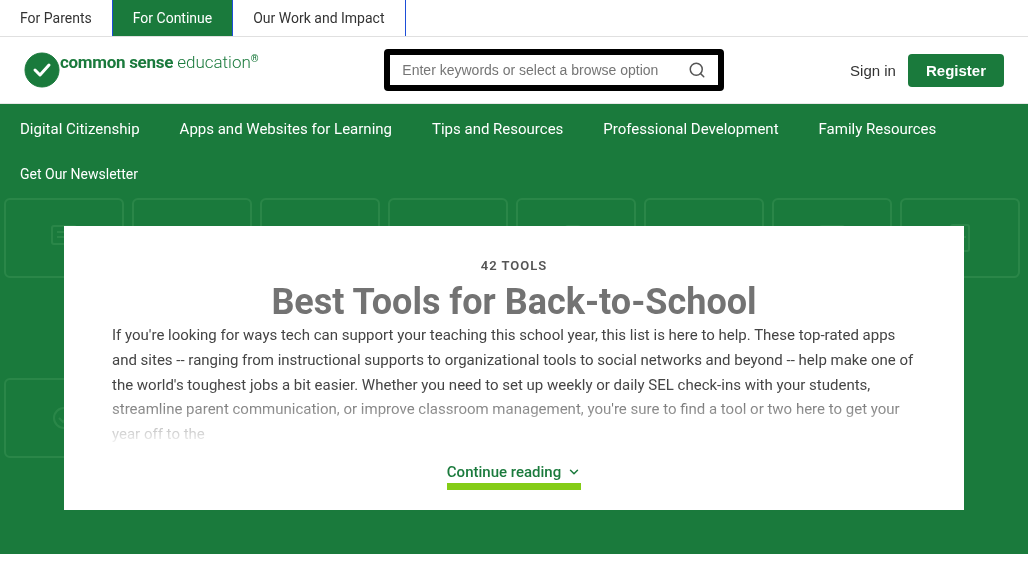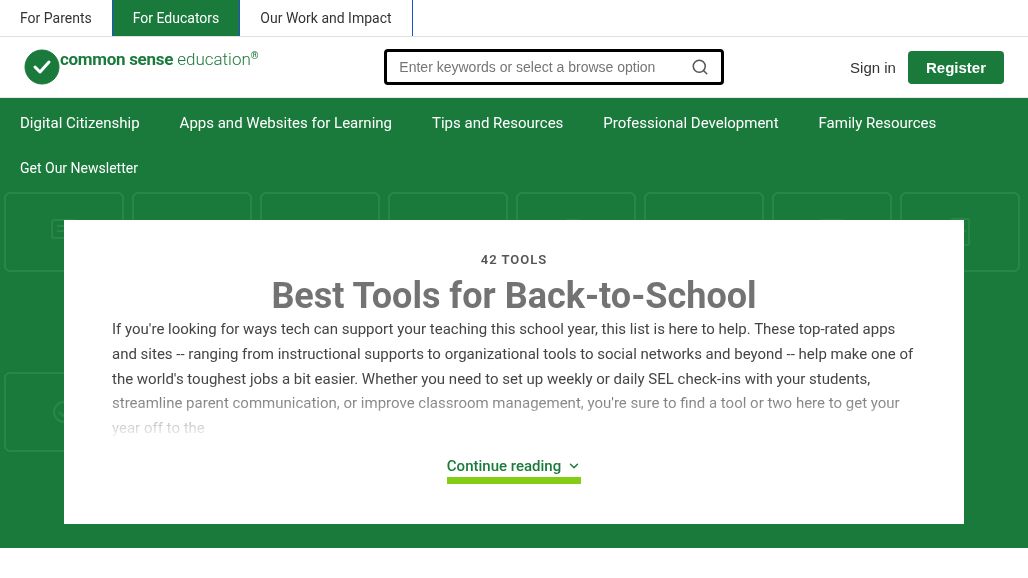--- a/index.html
+++ b/index.html
@@ -40,21 +40,21 @@
       display: flex;
       align-items: flex-start;
     }
     .logo-icon {
       width: 36px;
       height: 36px;
     }
     .search-area {
       display: flex;
       align-items: center;
-      border: 3px solid #000000;
+      border: 6px solid #000000;
       border-radius: 4px;
       padding: 6px 12px;
       width: 340px;
       background: #fff;
     }
     .search-input {
       border: none;
       outline: none;
       flex: 1;
       font-size: 14px;
@@ -137,21 +137,21 @@
       color: #5aad6e;
       font-size: 22px;
       flex-shrink: 0;
     }
 
     
     .content-card {
       position: relative;
       background: #fff;
       margin: 0 64px;
-      padding: 32px 48px 40px;
+      padding: 32px 48px 20px;
       z-index: 2;
       top: 32px;
       min-height: 260px;
     }
     .tools-label {
       font-size: 13px;
       color: #555;
       text-align: center;
       font-weight: 600;
       letter-spacing: 1px;
@@ -197,21 +197,21 @@
       width: fit-content;
       margin-left: auto;
       margin-right: auto;
     }
   </style>
 </head>
 <body>
 
 <nav class="top-nav">
   <div class="top-nav-item">For Parents</div>
-  <div class="top-nav-item active">For Educators</div>
+  <div class="top-nav-item active">For Continue</div>
   <div class="top-nav-item">Our Work and Impact</div>
 </nav>
 
 <header class="header">
   <div class="logo-area">
     <svg class="logo-icon" viewBox="0 0 36 36" fill="none" xmlns="http://www.w3.org/2000/svg">
       <circle cx="18" cy="18" r="17" fill="#1a7a3c" stroke="#1a7a3c" stroke-width="1"></circle>
       <path d="M11 18 L16 23 L25 13" stroke="white" stroke-width="3" stroke-linecap="round" stroke-linejoin="round" fill="none"></path>
     </svg>
     <div>

